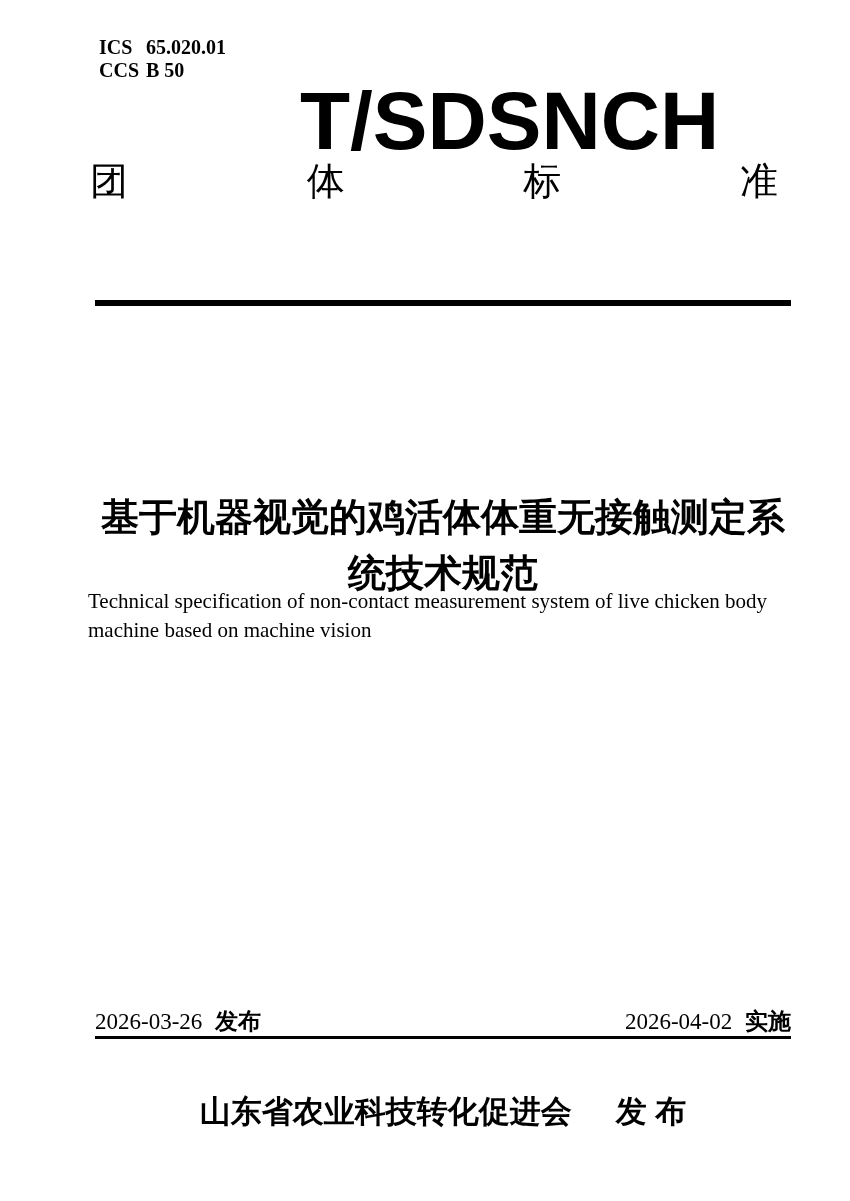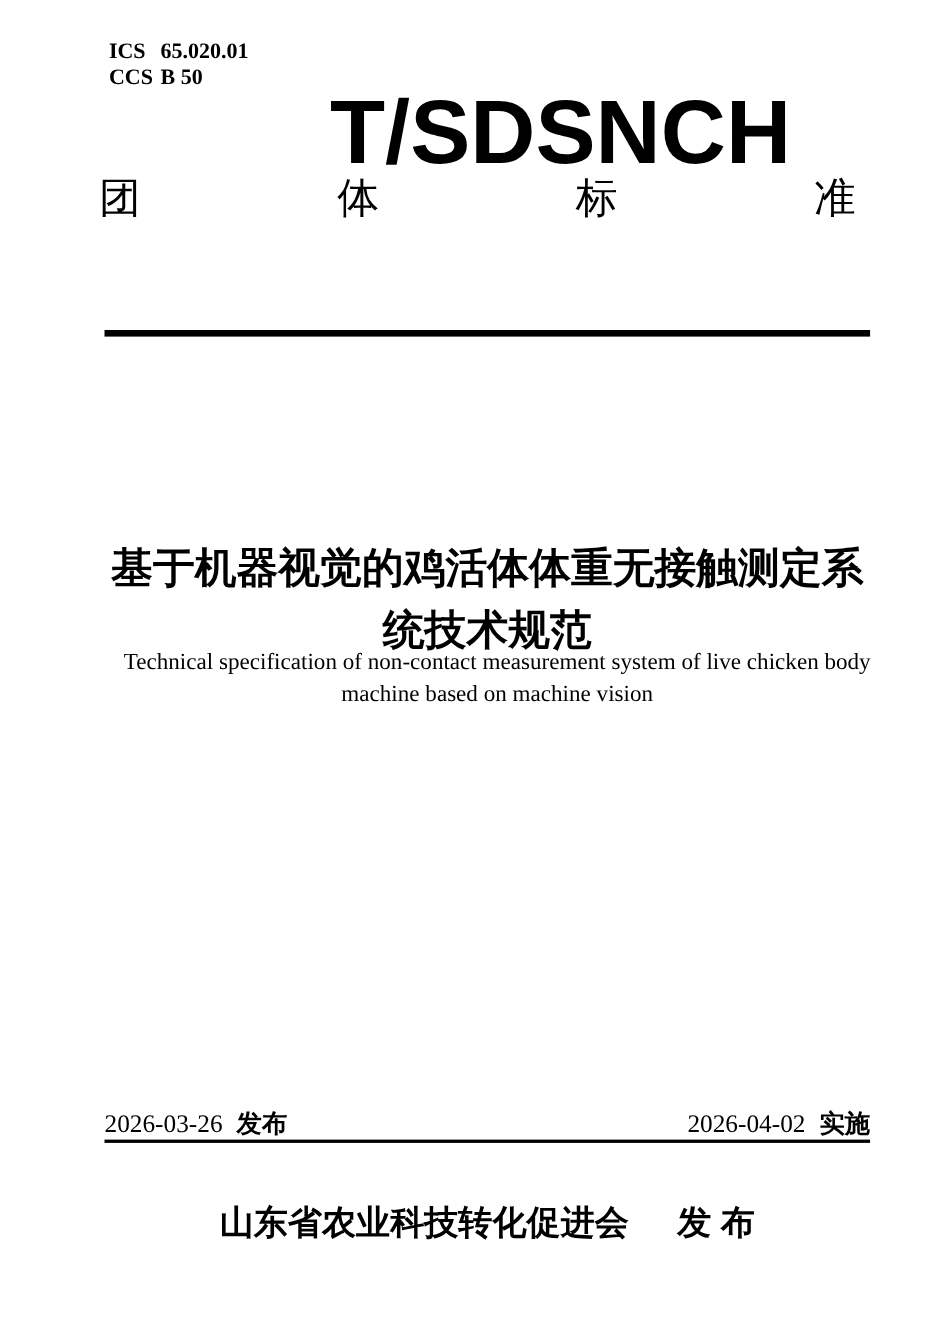--- a/index.html
+++ b/index.html
@@ -87,24 +87,23 @@
     font-weight: bold;
     font-size: 38px;
     line-height: 56px;
     letter-spacing: 0px;
     margin-top: 40px;
   }
 
   
   .title-en {
     position: absolute;
-    left: 104px;
+    left: 88px;
     top: 587px;
     width: 696px;
-    text-align: center;
     font-family: "Liberation Serif", serif;
     font-size: 21px;
     line-height: 29px;
   }
 
   
   .dates {
     position: absolute;
     left: 95px;
     top: 1008px;

